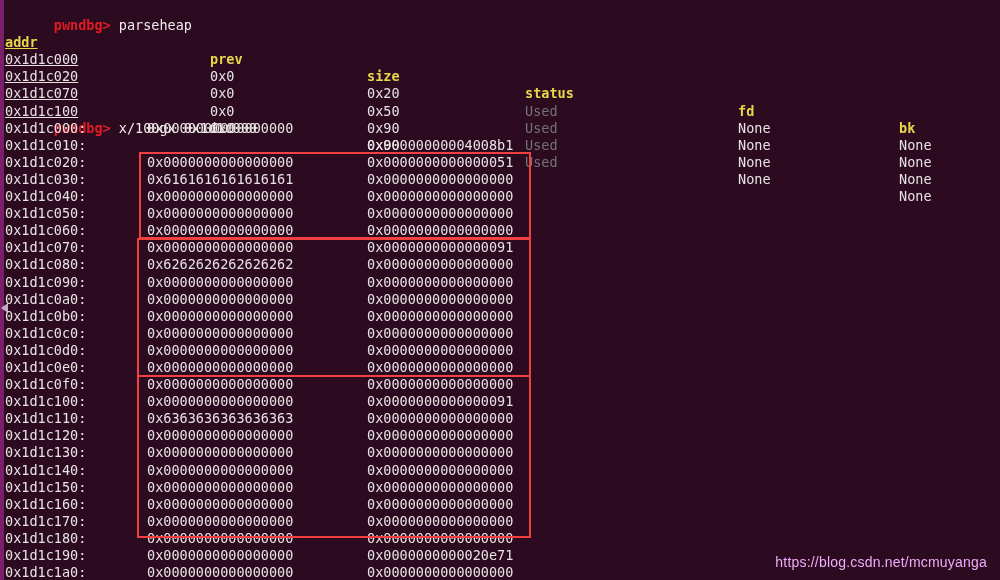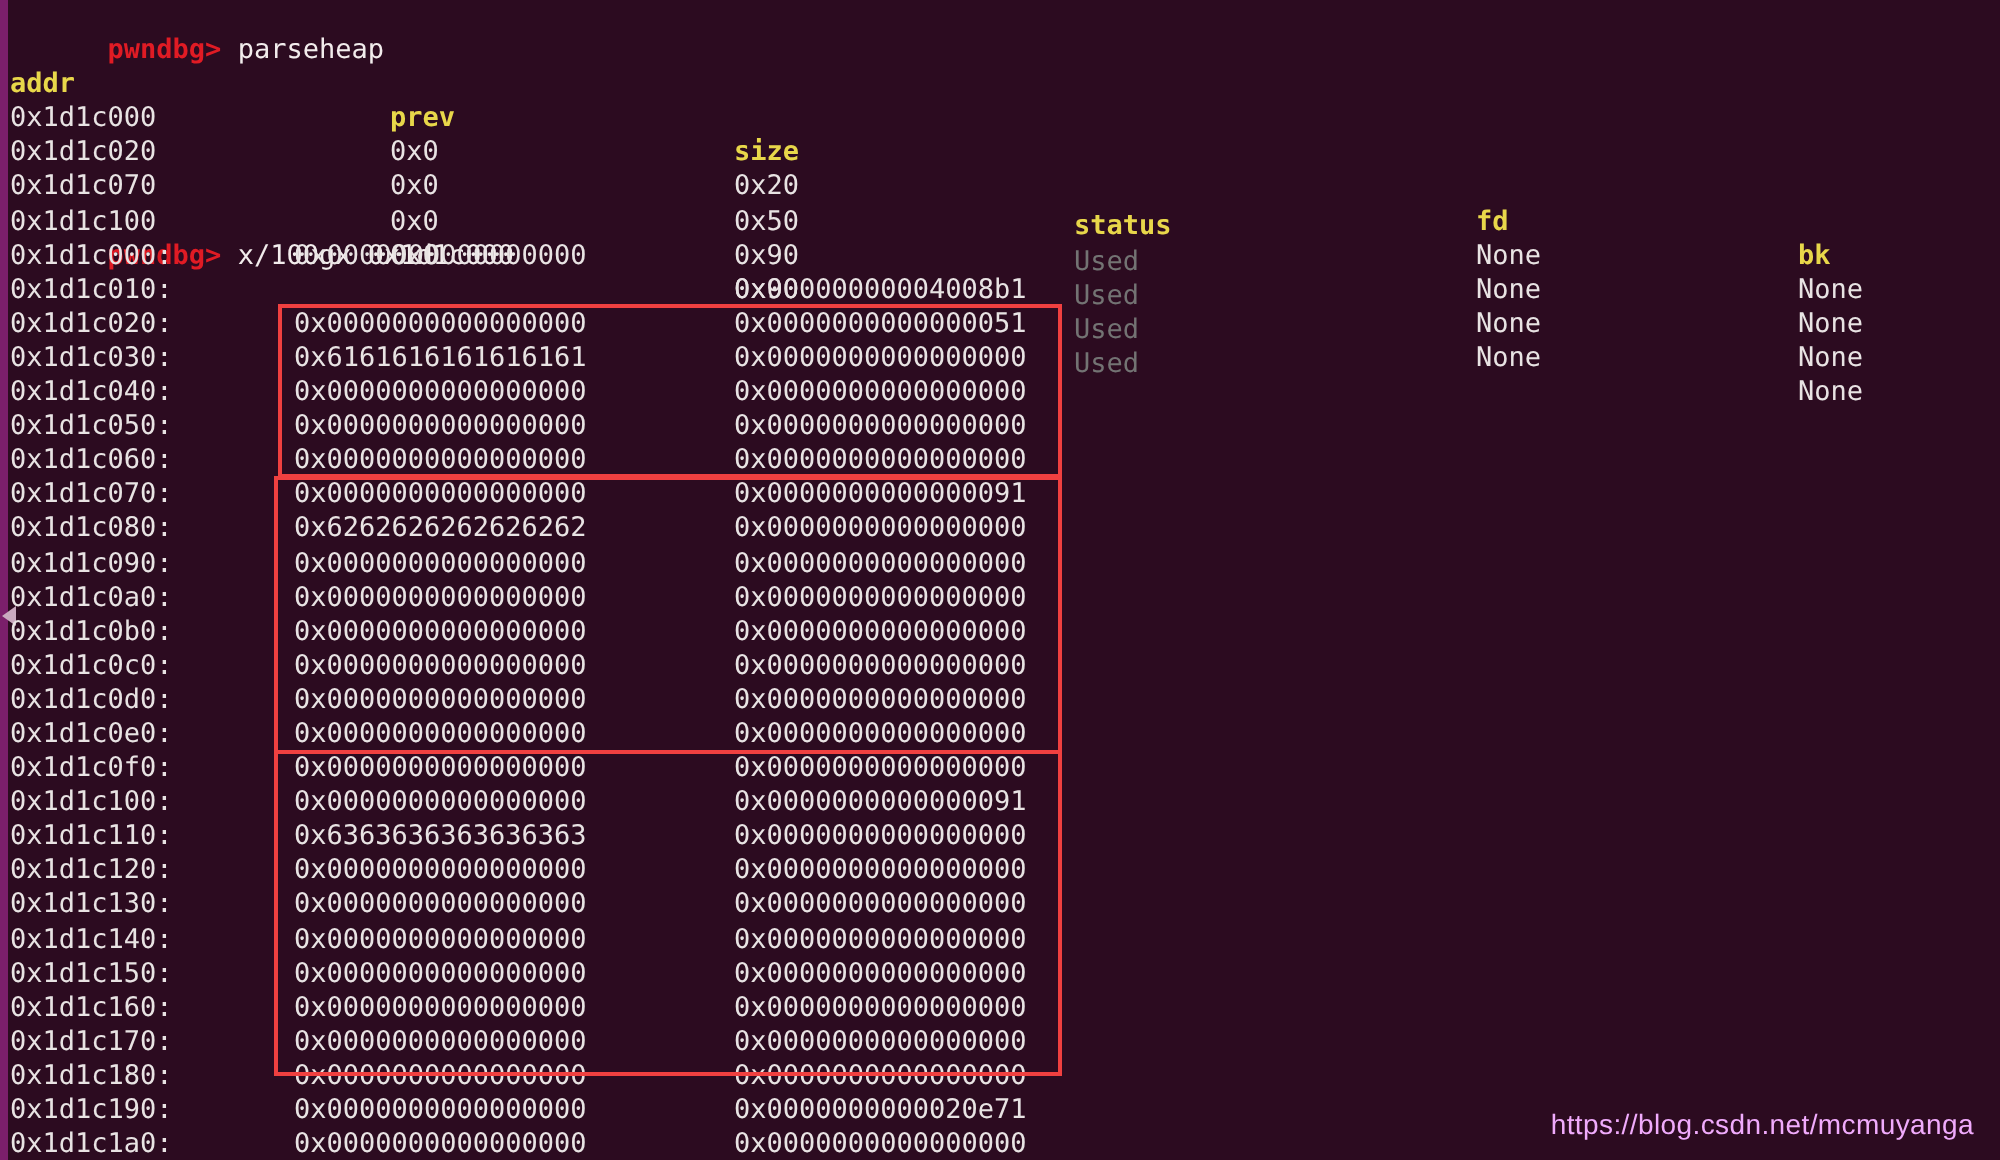--- a/index.html
+++ b/index.html
@@ -53,24 +53,24 @@
   }
   .cmd { color: #f2ecec; }
   .hdr {
     color: #e8d74a;
     font-weight: bold;
   }
   .used { color: #737373; }
   .plain { color: #e8e3e3; }
 
   
-  .c-addr  { position: absolute; left: 0px; }
-  .c-prev  { position: absolute; left: 190px; }
+  .c-addr  { position: absolute; left: 0px; text-decoration: underline; }
+  .c-prev  { position: absolute; left: 205px; }
   .c-size  { position: absolute; left: 362px; }
-  .c-status{ position: absolute; left: 532px; margin-top: 20px; }
+  .c-status{ position: absolute; left: 520px; }
   .c-fd    { position: absolute; left: 733px; }
   .c-bk    { position: absolute; left: 894px; }
 
   .d-addr { position: absolute; left: 0px; }
   .d-v1   { position: absolute; left: 142px; }
   .d-v2   { position: absolute; left: 362px; }
 
   
   .redbox {
     position: absolute;

